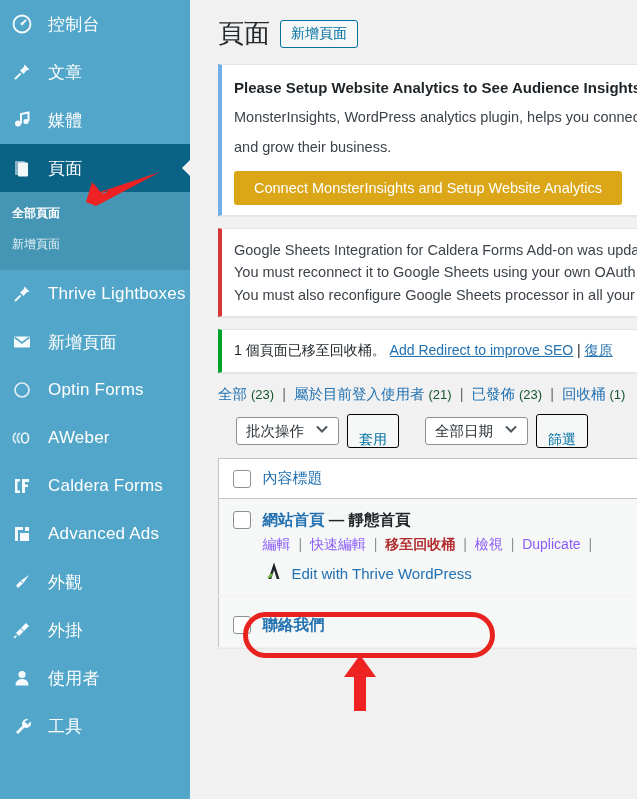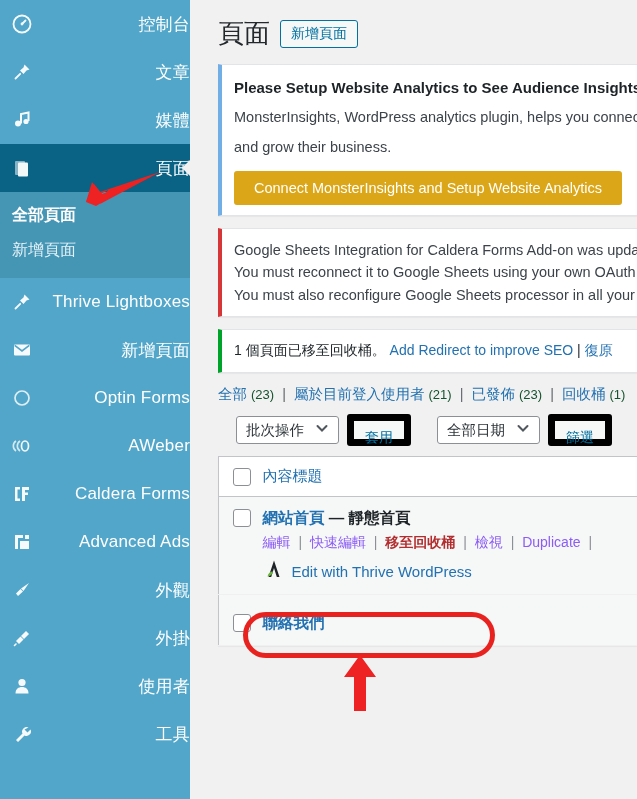--- a/index.html
+++ b/index.html
@@ -20,21 +20,20 @@
     overflow: hidden;
   }
   .menu-item {
     position: relative;
     display: flex; align-items: center;
     height: 48px;
     padding-left: 12px;
     color: #ffffff;
     font-size: 17px;
     white-space: nowrap;
-    justify-content: space-between;
   }
   .menu-item .mi-icon {
     width: 30px; min-width: 30px; height: 24px;
     display: flex; align-items: center; justify-content: flex-start;
     opacity: .95;
   }
   .menu-item .mi-icon svg { display:block; }
   .menu-item .mi-label { padding-left: 6px; letter-spacing: .2px; }
   .menu-item.active {
     background: #0a6284;
@@ -50,21 +49,21 @@
     border-bottom: 9px solid transparent;
     border-right: 9px solid #f1f1f1;
   }
   #submenu {
     background: #4595b5;
     padding: 6px 0 10px 0;
   }
   .submenu-item {
     display: block;
     padding: 7px 0 7px 12px;
-    font-size: 16px;
+    font-size: 12px;
     color: #e3f1f7;
     white-space: nowrap;
   }
   .submenu-item.current { color: #ffffff; font-weight: bold; }
 
   
   #main {
     position: absolute; left: 190px; top: 0;
     width: 447px; height: 799px;
     background: #f1f1f1;
@@ -108,21 +107,21 @@
     display: inline-block;
     background: #dba617;
     color: #ffffff;
     font-size: 14.5px;
     padding: 9px 20px;
     border-radius: 3px;
     margin-top: 4px;
     white-space: nowrap;
   }
   .notice-success .line { font-size: 14px; color: #1d2327; }
-  .notice-success a { color: #2271b1; }
+  .notice-success a { color: #2271b1; text-decoration: underline; }
 
   
   .subsubsub {
     margin: 12px 0 8px 0; font-size: 14.5px; color: #2271b1;
     white-space: nowrap;
   }
   .subsubsub a { color: #2271b1; text-decoration: none; }
   .subsubsub .cnt { color: #14532d; font-size: 13px; }
   .subsubsub .sep { color: #646970; padding: 0 4px; }
 
@@ -140,23 +139,23 @@
     position: relative;
     white-space: nowrap;
     margin-left: 18px;
   }
   .select-wrap { position: relative; display: inline-block; }
   .select-wrap .chev {
     position: absolute; right: 10px; top: 50%; transform: translateY(-50%);
     pointer-events: none; color: #555d66;
   }
   .btn-secondary {
-    background: #f6f7f7; border: 7px solid #000000;
+    background: #f6f7f7; border: 1px solid #000000;
     color: #0071a1; font-size: 14px; border-radius: 3px;
-    height: 32px; padding: 8px 11px; white-space: nowrap; text-align: center;
+    height: 32px; padding: 16px 11px; white-space: nowrap; text-align: center;
   }
 
   
   .wp-table {
     width: 660px;
     background: #fff;
     border: 1px solid #c3c4c7;
     border-collapse: collapse;
     box-shadow: 0 1px 1px rgba(0,0,0,.04);
   }

